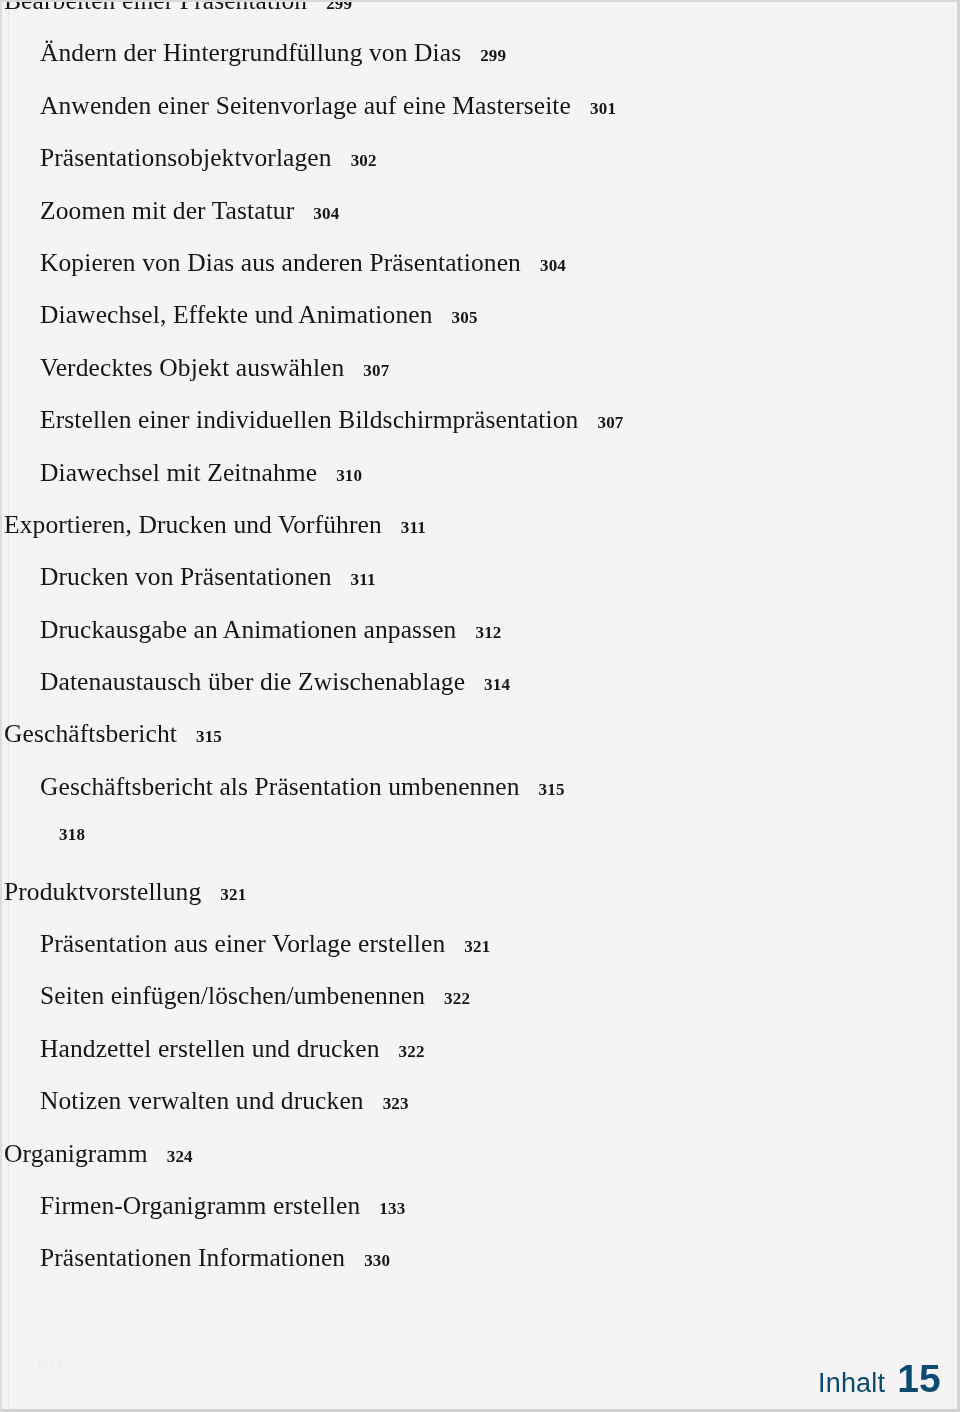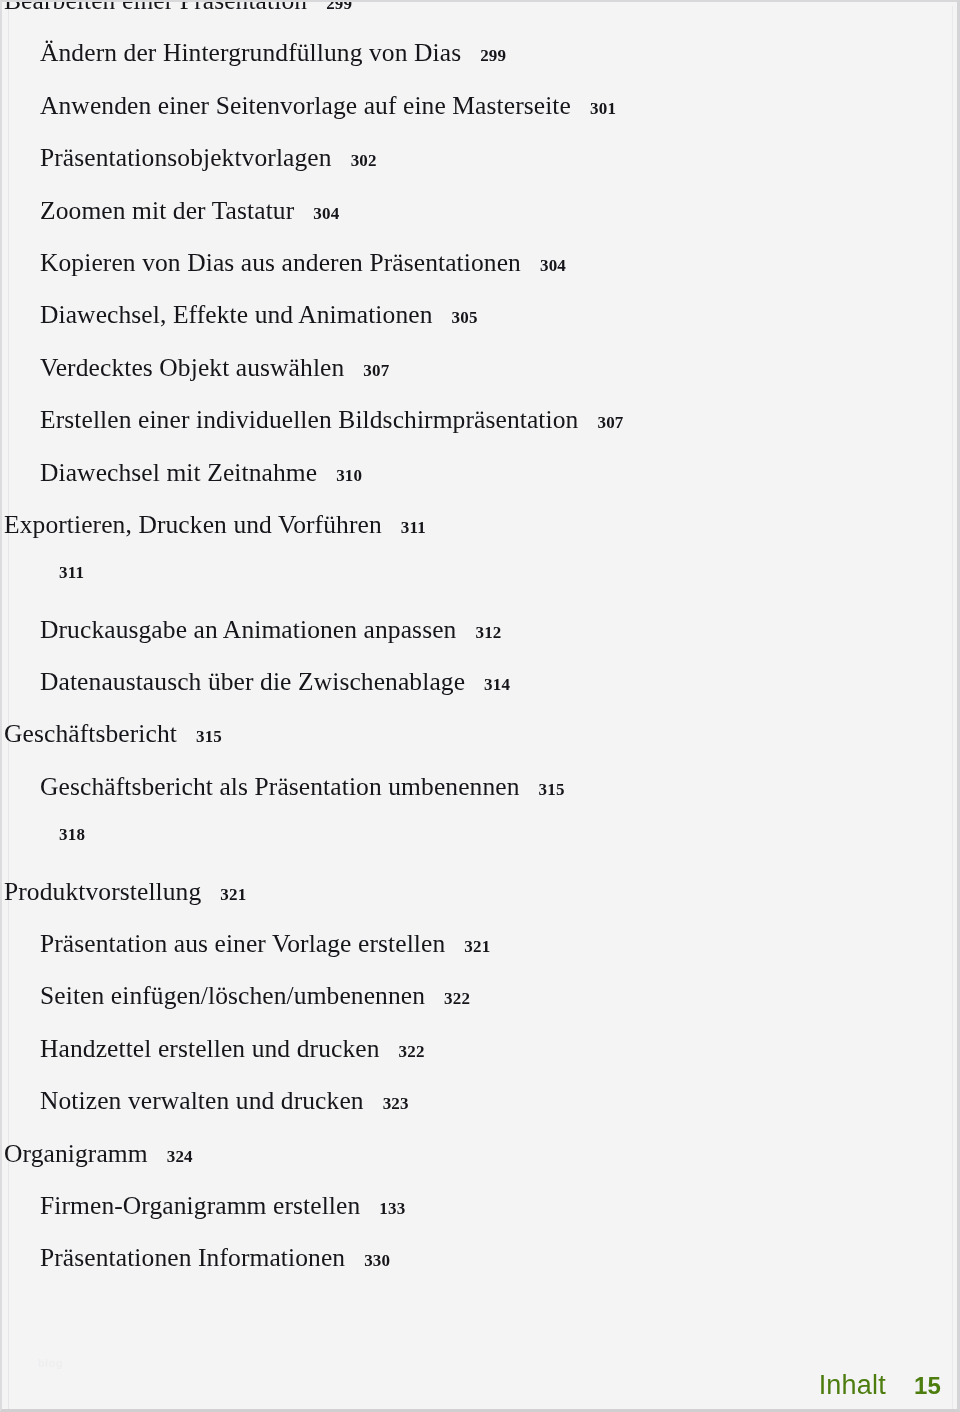--- a/index.html
+++ b/index.html
@@ -92,31 +92,31 @@
     color: #eeeef0;
     user-select: none;
   }
   .footer-right {
     position: absolute;
     right: 16px;
     bottom: 8px;
     display: flex;
     align-items: baseline;
     font-family: "Liberation Sans", "DejaVu Sans", sans-serif;
-    color: #4d7c0f;
+    color: #0c4a6e;
   }
   .footer-right .f-label {
     font-size: 27px;
     font-weight: 400;
     letter-spacing: 0.2px;
   }
   .footer-right .f-pageno {
-    font-size: 24px;
+    font-size: 39px;
     font-weight: bold;
-    margin-left: 28px;
+    margin-left: 12px;
     letter-spacing: 0.2px;
   }
 </style>
 </head>
 <body>
 
 <div class="page">
 
   <div class="toc">
       <div class="toc-entry level-1">
@@ -157,20 +157,21 @@
       </div>
       <div class="toc-entry level-2">
         <span class="title">Diawechsel mit Zeitnahme</span>
         <span class="pageno">310</span>
       </div>
       <div class="toc-entry level-1">
         <span class="title">Exportieren, Drucken und Vorführen</span>
         <span class="pageno">311</span>
       </div>
       <div class="toc-entry level-2">
+        <span class="title">Drucken von Präsentationen</span>
         <span class="pageno">311</span>
       </div>
       <div class="toc-entry level-2">
         <span class="title">Druckausgabe an Animationen anpassen</span>
         <span class="pageno">312</span>
       </div>
       <div class="toc-entry level-2">
         <span class="title">Datenaustausch über die Zwischenablage</span>
         <span class="pageno">314</span>
       </div>

